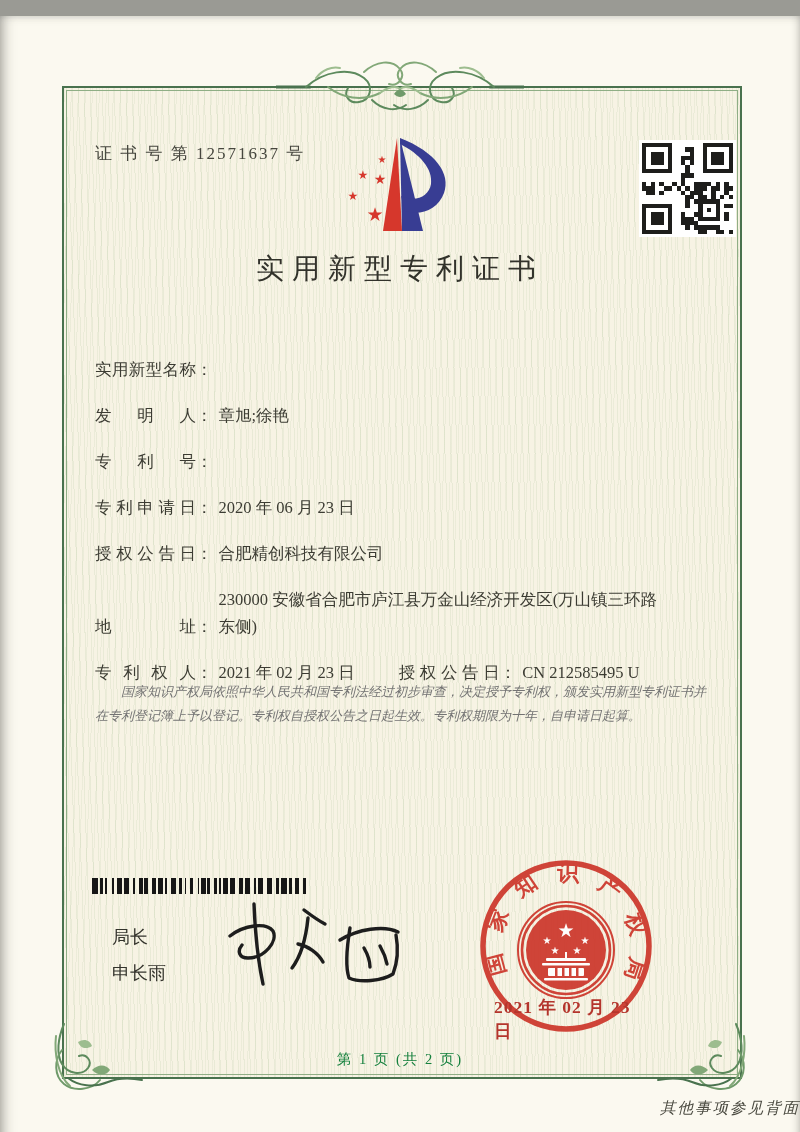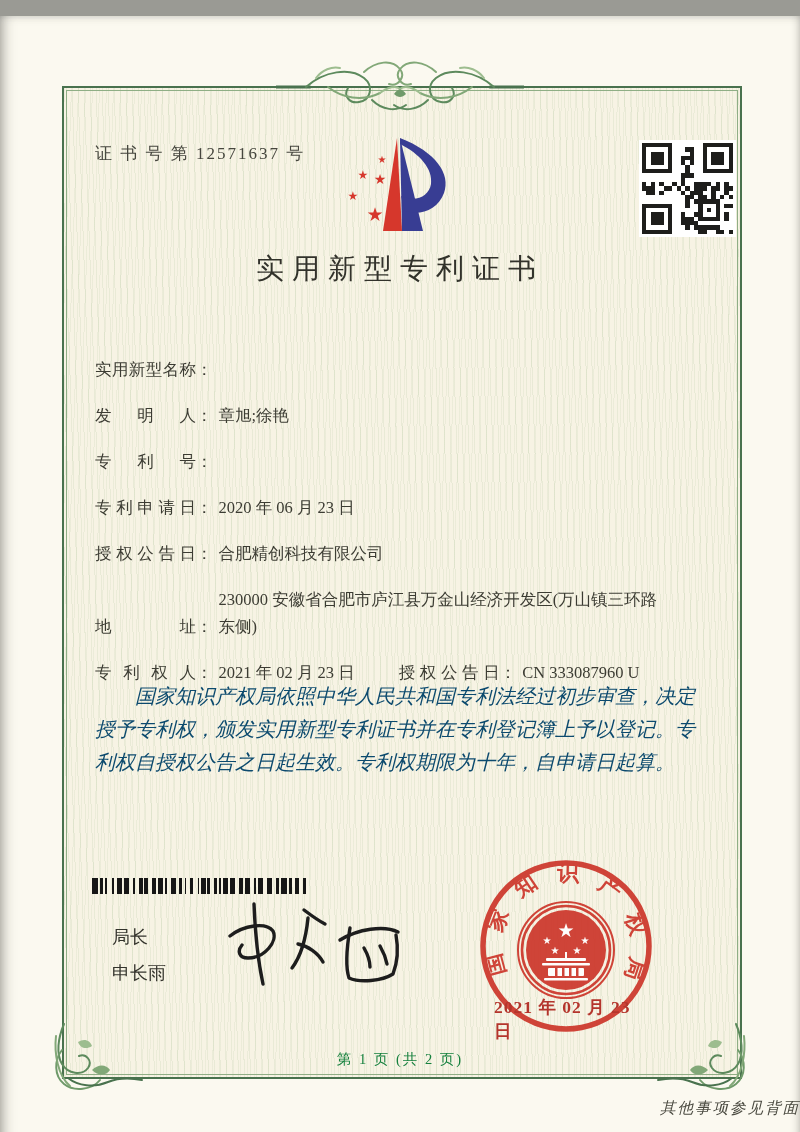--- a/index.html
+++ b/index.html
@@ -35,21 +35,21 @@
   }
   .fields{position:absolute;left:95px;top:340px;width:612px;font-size:16.5px;}
   .frow{display:flex;align-items:flex-end;line-height:27px;margin-bottom:19px;}
   .flabel{flex:0 0 101px;text-align:justify;text-align-last:justify;color:#3c3c33;}
   .fcolon{flex:0 0 auto;margin-right:6px;}
   .fvalue{flex:0 1 auto;max-width:452px;color:#3c3c33;}
   .pair{display:flex;align-items:flex-start;}
   .pair2{margin-left:44px;}
   .paras{
     position:absolute;left:95px;top:664px;width:616px;
-    font-size:20px;line-height:33px;color:#0c4a6e;font-style:italic;
+    font-size:13px;line-height:24px;color:#737373;font-style:italic;
   }
   .paras p{margin:0;text-indent:2em;}
   .barcode{position:absolute;left:92px;top:862px;width:214px;height:16px;}
   .barcode svg{width:100%;height:100%;shape-rendering:crispEdges;}
   .officer{position:absolute;left:112px;top:903px;font-size:18px;line-height:36px;color:#33332c;
            font-family:"Liberation Sans","DejaVu Sans",sans-serif;}
   .signature{position:absolute;left:212px;top:876px;width:205px;height:110px;}
   .seal{position:absolute;left:478px;top:842px;width:177px;height:177px;}
   .seal-date{
     position:absolute;left:494px;top:979px;width:150px;font-size:17.5px;letter-spacing:1px;
@@ -264,21 +264,21 @@
     </div>
     <div class="frow">
       <span class="pair">
         <span class="flabel">专利权人</span>
           <span class="fcolon">：</span>
         <span class="fvalue">2021 年 02 月 23 日</span>
       </span>
       <span class="pair pair2">
         <span class="flabel">授权公告日</span>
           <span class="fcolon">：</span>
-        <span class="fvalue">CN 333087960 U</span>
+        <span class="fvalue">CN 212585495 U</span>
       </span>
     </div>
   </div>
 
   <div class="paras">
     <p>国家知识产权局依照中华人民共和国专利法经过初步审查，决定授予专利权，颁发实用新型专利证书并在专利登记簿上予以登记。专利权自授权公告之日起生效。专利权期限为十年，自申请日起算。</p>
   </div>
 
   <div class="barcode">
     <svg viewBox="0 0 107 10" preserveAspectRatio="none">

